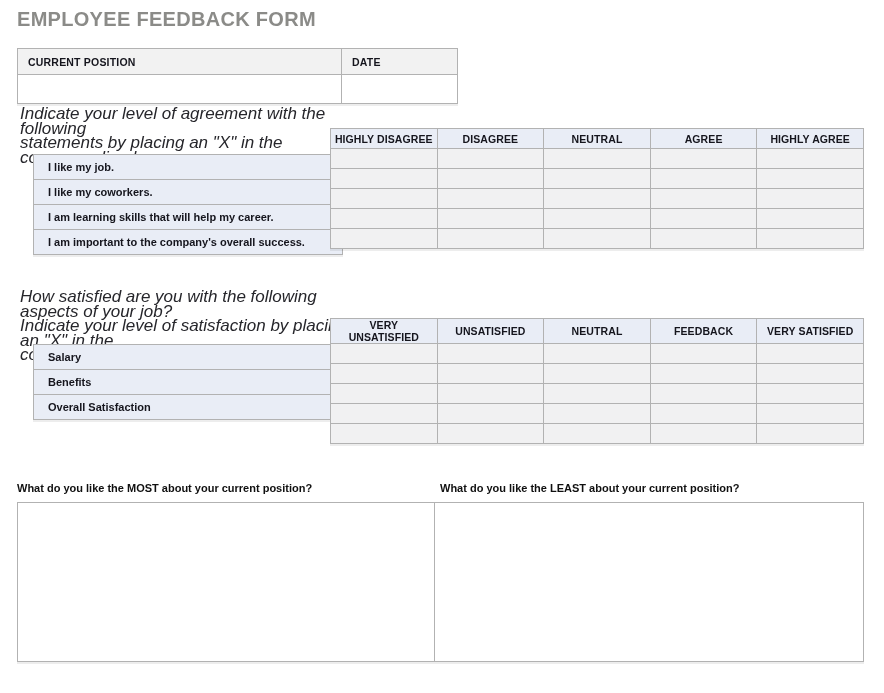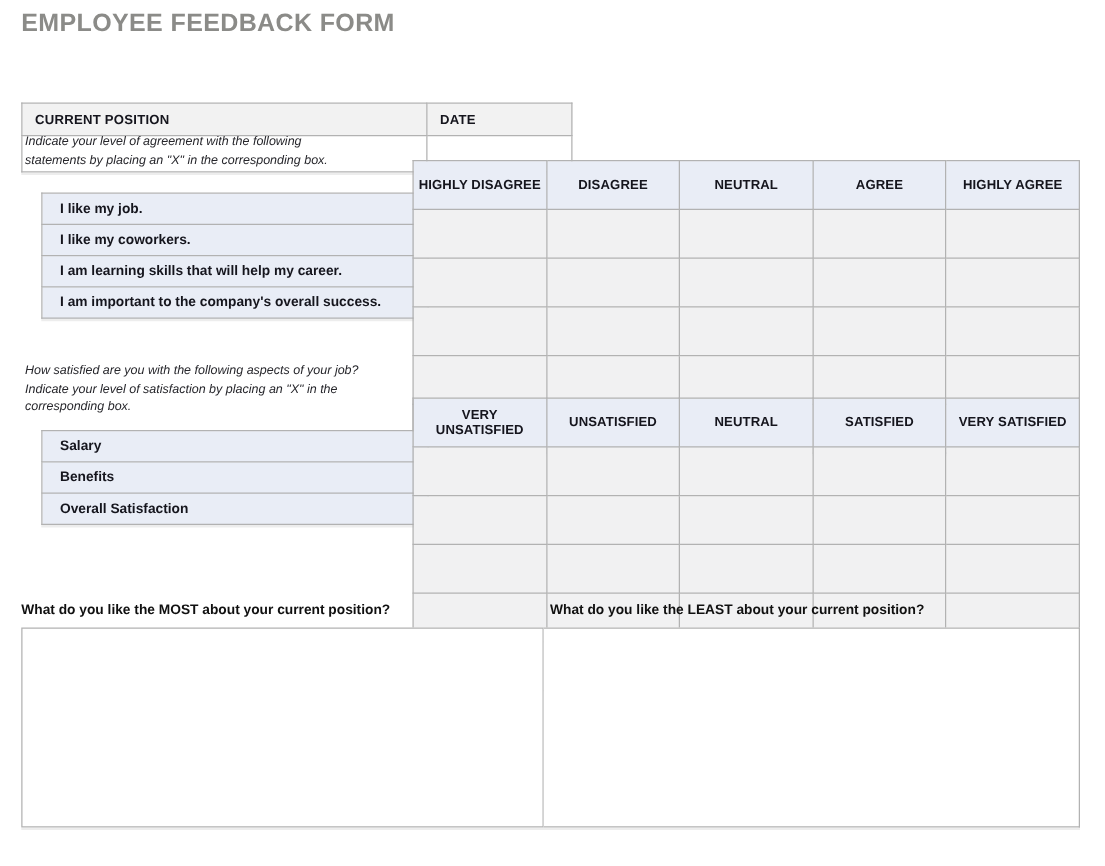--- a/index.html
+++ b/index.html
@@ -10,34 +10,33 @@
   .title {
     position:absolute; left:17px; top:8px; margin:0;
     font-size:20px; font-weight:bold; letter-spacing:0.3px;
     color:var(--title-text,#8b8b88);
   }
   
   .info-table {
     position:absolute; left:17px; top:48px; width:418px;
     border-collapse:collapse; table-layout:fixed;
     box-shadow:0 2px 0 rgba(0,0,0,0.07);
-    margin-top:34px;
   }
   .info-table th, .info-table td { border:1px solid var(--table-border,#b2b2b2); }
   .info-table th {
     background:var(--info-header-bg,#f2f2f2); height:25px;
     font-size:10.5px; font-weight:bold; text-align:left; padding:0 0 0 10px;
     color:var(--dark-text,#15151d); letter-spacing:0.2px;
   }
   .info-table td { height:26px; background:#ffffff; }
   .col-pos { width:313px; } .col-date { width:105px; }
 
   
   .instruction {
-    position:absolute; font-size:10px; font-style:italic;
+    position:absolute; font-size:17px; font-style:italic;
     color:#26262b; line-height:14.5px;
   }
 
   
   .matrix { position:absolute; left:17px; width:847px; height:152px; }
   .matrix .labels {
     position:absolute; left:16px; top:26px; width:310px;
     border-collapse:collapse; table-layout:fixed;
     box-shadow:0 2px 0 rgba(0,0,0,0.07);
   }
@@ -46,21 +45,21 @@
     background:var(--matrix-header-bg,#e9edf6);
     border:1px solid var(--table-border,#b2b2b2);
     font-size:11px; font-weight:bold; color:var(--dark-text,#15151d);
     padding:0 4px 0 14px;
   }
   .matrix .grid {
     position:absolute; left:313px; top:0; width:534px;
     border-collapse:collapse; table-layout:fixed;
     box-shadow:0 2px 0 rgba(0,0,0,0.07);
   }
-  .matrix .grid tr { height:39px; }
+  .matrix .grid tr { height:20px; }
   .matrix .grid th {
     background:var(--matrix-header-bg,#e9edf6);
     border:1px solid var(--table-border,#b2b2b2);
     font-size:10.5px; font-weight:bold; color:var(--dark-text,#15151d);
     text-align:center; padding:0 2px; letter-spacing:0.1px;
   }
   .matrix .grid td {
     background:var(--matrix-cell-bg,#f1f1f2);
     border:1px solid var(--table-border,#b2b2b2);
   }
@@ -184,21 +183,21 @@
             <td>Overall Satisfaction</td>
           </tr>
     </tbody>
       </table>
     <table class="grid">
       <tbody>
           <tr>
         <th>VERY UNSATISFIED</th>
         <th>UNSATISFIED</th>
         <th>NEUTRAL</th>
-        <th>SATISFIED</th>
+        <th>FEEDBACK</th>
         <th>VERY SATISFIED</th>
       </tr>
       <tr>
         <td></td>
             <td></td>
             <td></td>
             <td></td>
             <td></td>
       </tr>
       <tr>

